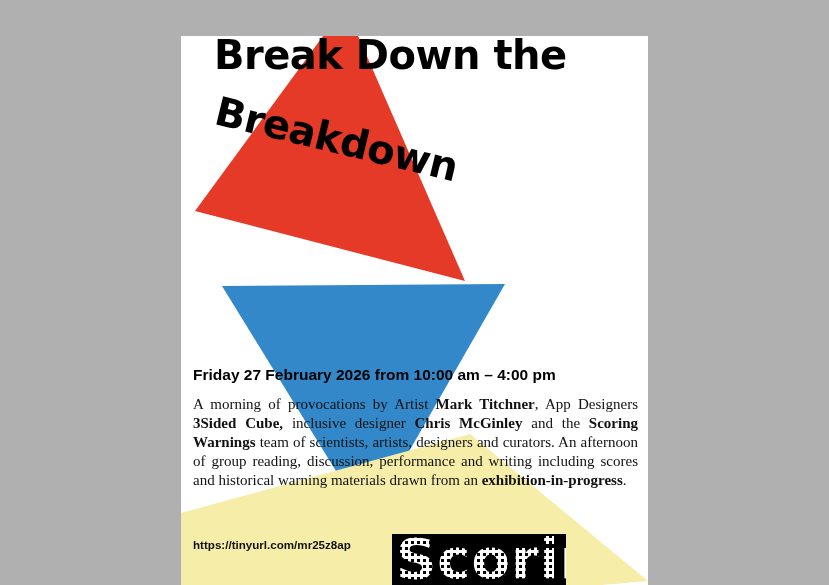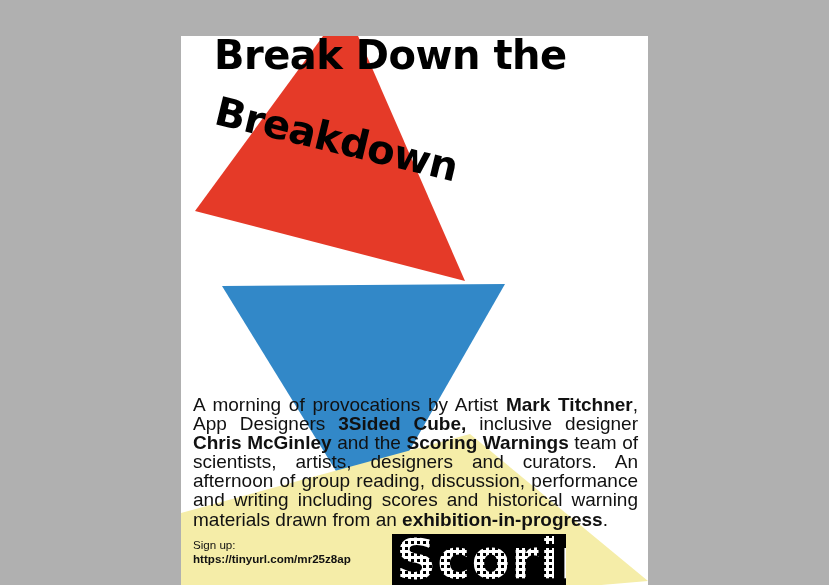--- a/index.html
+++ b/index.html
@@ -99,22 +99,22 @@
     font-size: 15.5px;
     line-height: 19px;
     color: #000;
   }
 
   
   #body-copy {
     left: 12px;
     top: 359px;
     width: 445px;
-    font-family: Liberation Sans, sans-serif;
-    font-size: 19px;
+    font-family: Liberation Serif, serif;
+    font-size: 15px;
     line-height: 19.1px;
     color: #111;
     text-align: justify;
   }
   #body-copy b { font-weight: 700; }
 
   
   #host-block {
     left: 12px;
     top: 446px;
@@ -206,26 +206,26 @@
   <svg class="shape" id="tri-yellow" viewBox="0 0 467 200">
     <polygon id="poly-yellow" points="289,13 467,160 0,200 0,92" fill="#f5eda8"></polygon>
   </svg>
 
   <div class="layer" id="headline">
     <div class="head-line">Break Down the</div>
     <div class="head-line" id="head-line-3">Breakdown</div>
   </div>
 
 
+  <div class="layer" id="date-line">Friday 27 February 2026 from 10:00 am – 4:00 pm</div>
 
   <div class="layer" id="body-copy"><span>A morning of provocations by Artist </span><b>Mark Titchner</b><span>, App Designers </span><b>3Sided Cube,</b><span> inclusive designer </span><b>Chris McGinley</b><span> and the </span><b>Scoring Warnings</b><span> team of scientists, artists, designers and curators. An afternoon of group reading, discussion, performance and writing including scores and historical warning materials drawn from an </span><b>exhibition-in-progress</b><span>.</span></div>
 
 
   <div class="layer" id="participate">
-    <div>Sign up:</div>
     <div class="url">https://tinyurl.com/mr25z8ap</div>
 
   </div>
 
   <div class="dotbox" id="dotbox-scoring" style="background: rgb(0, 0, 0);">
     <div class="dotword" id="dotword-scoring">Scoring</div>
     <div class="dotmask"></div>
   </div>
 
   <div class="dotbox" id="dotbox-warnings" style="background: rgb(0, 0, 0);">

